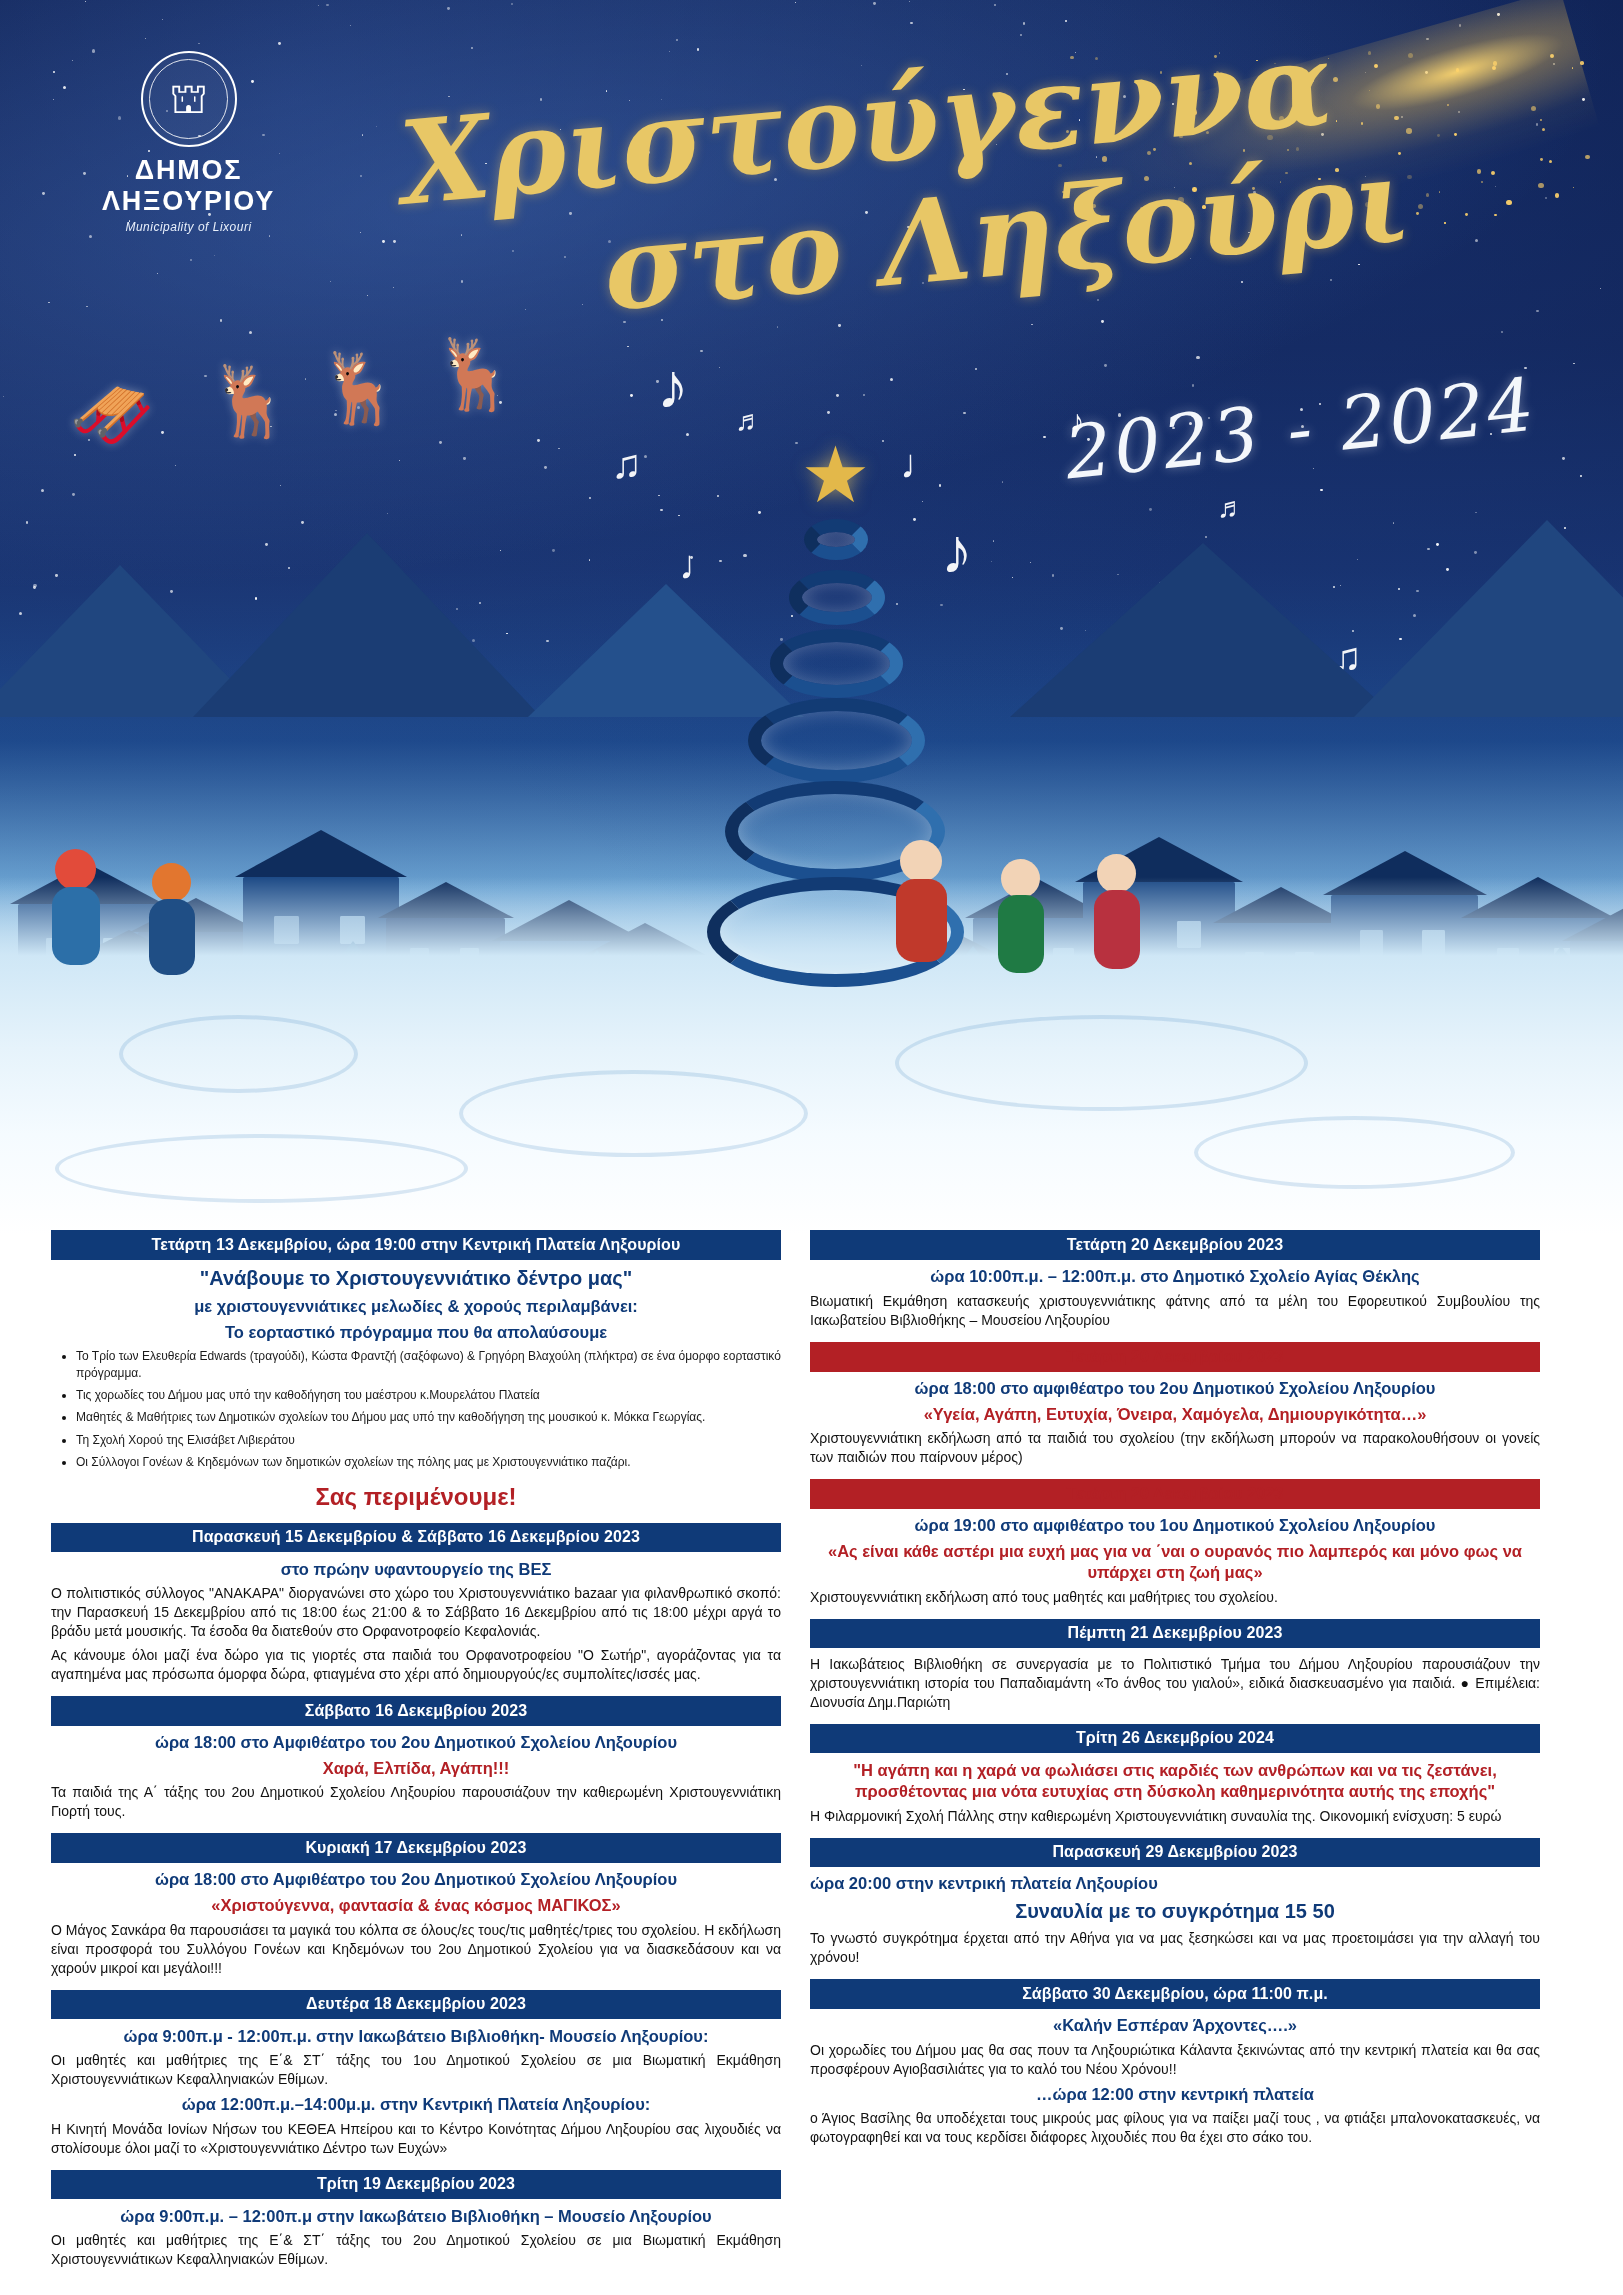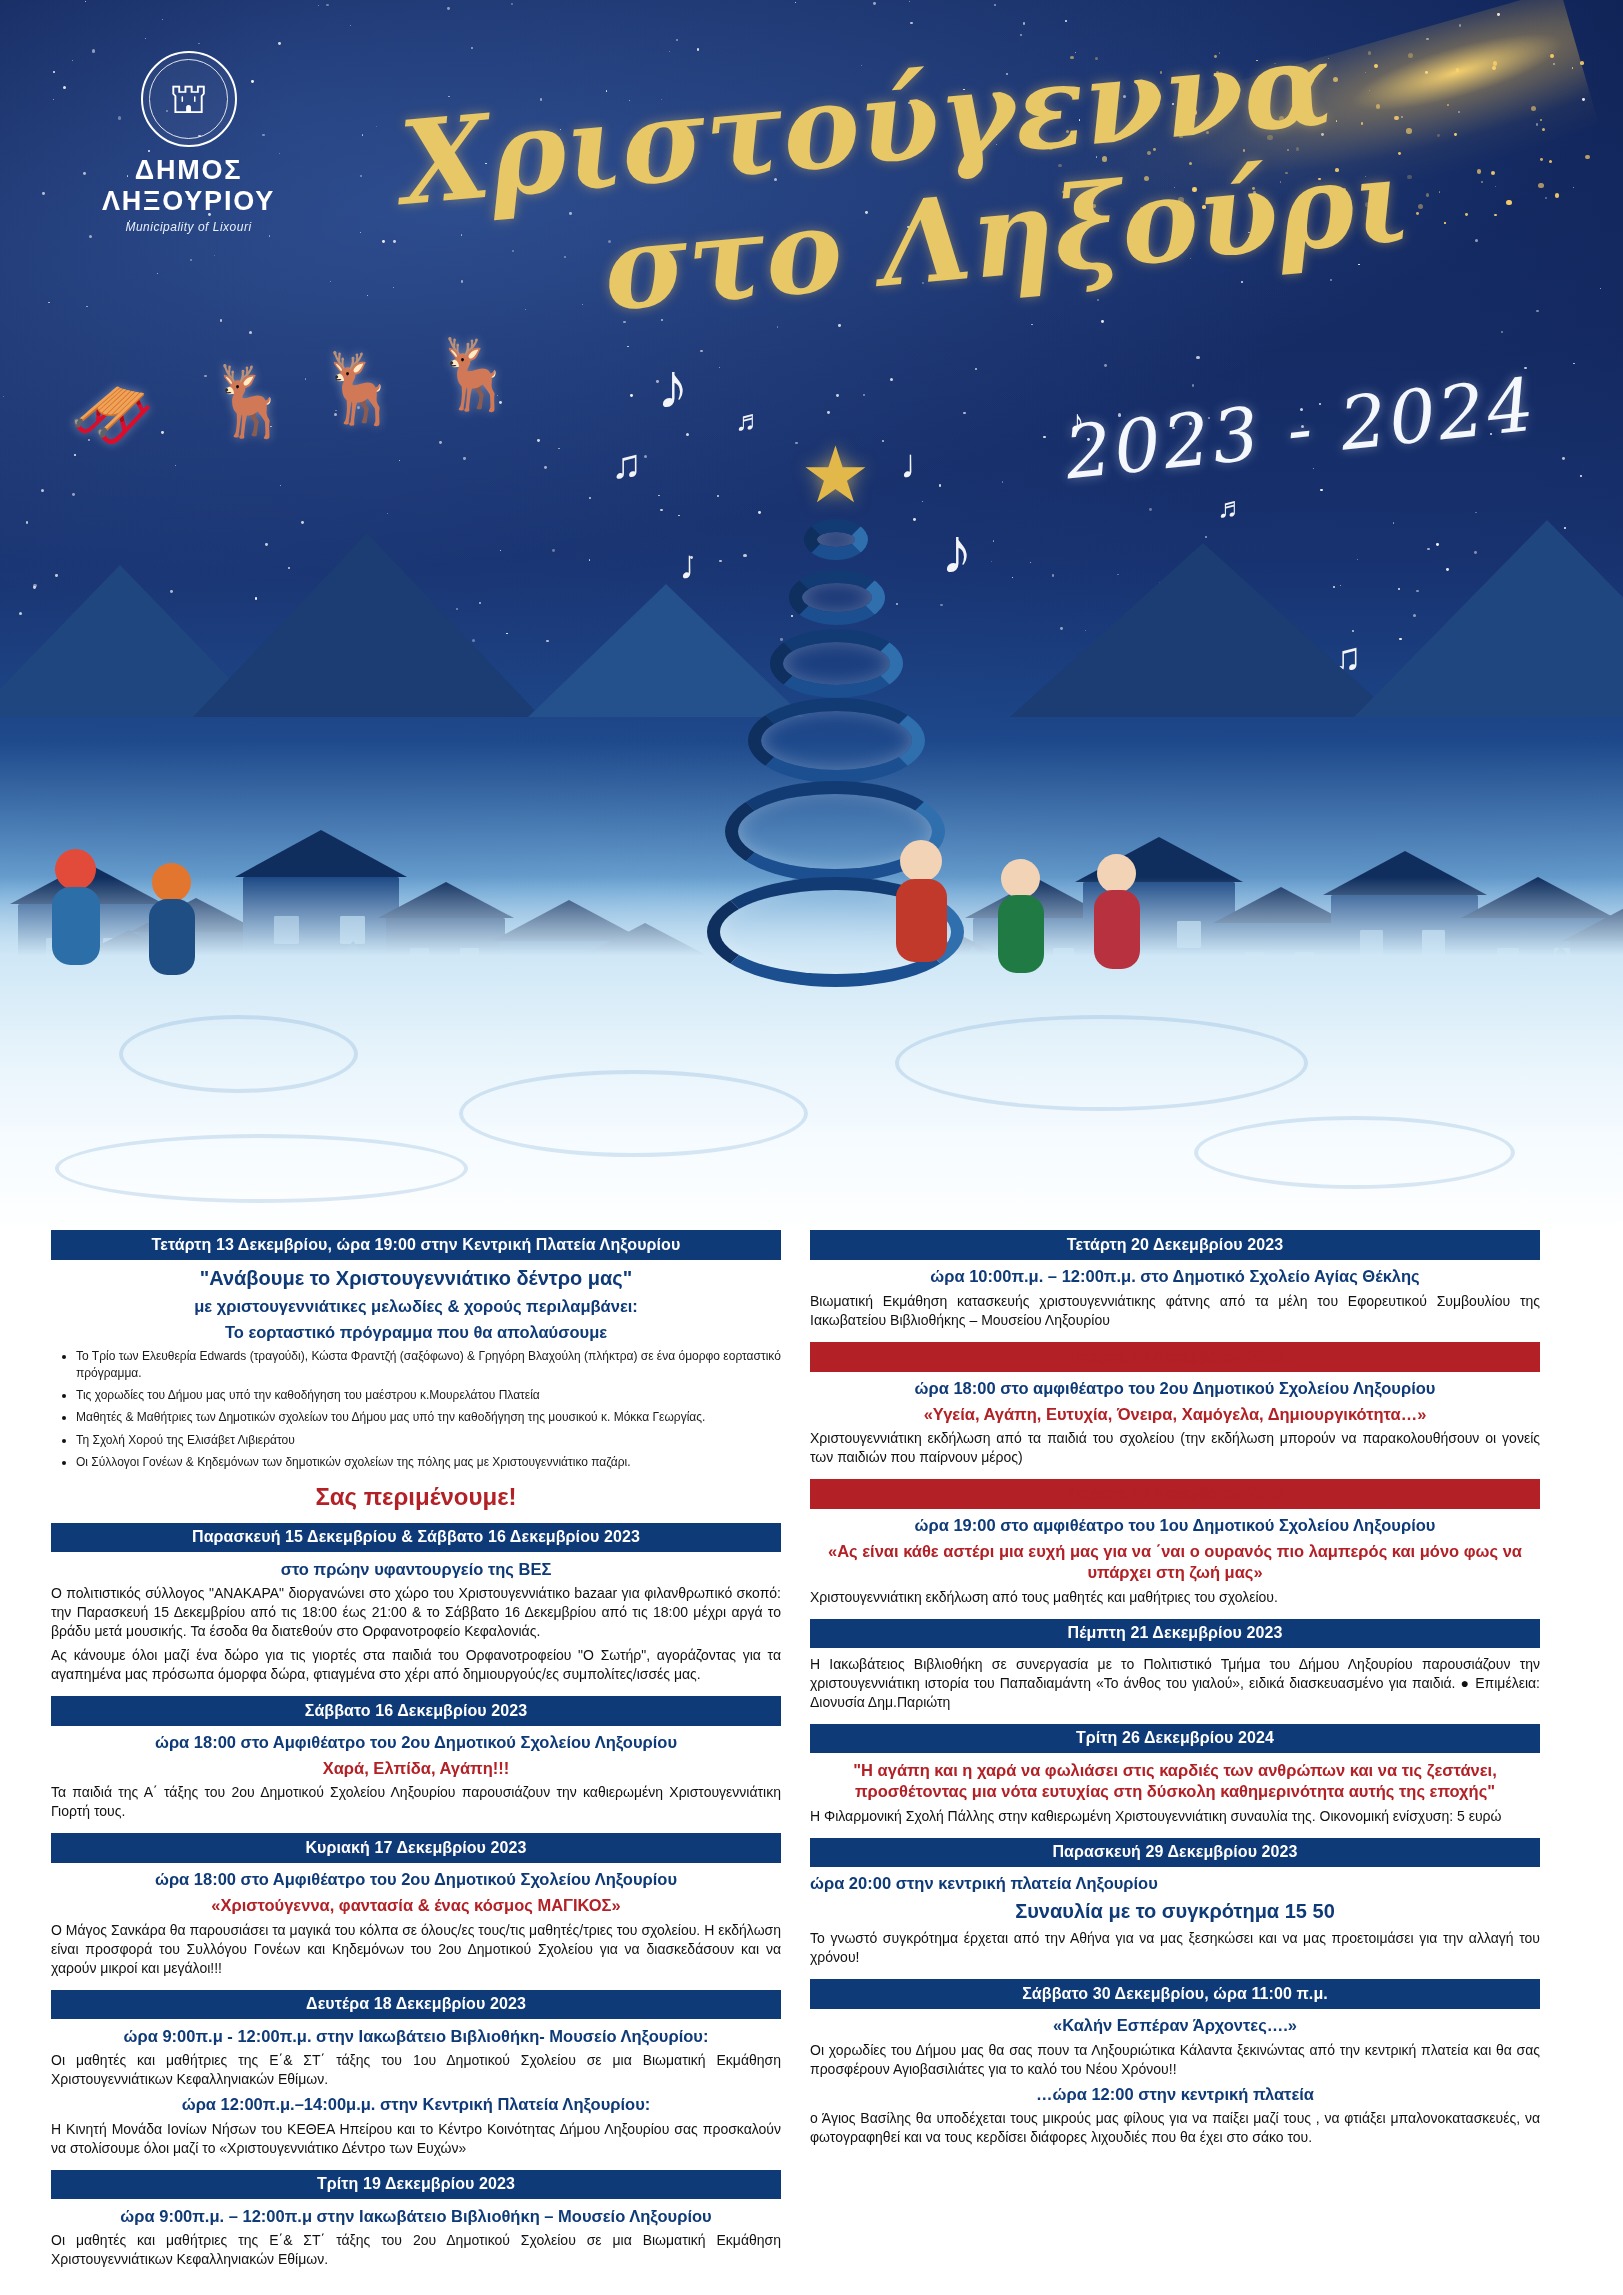--- a/index.html
+++ b/index.html
@@ -817,21 +817,21 @@
           <div class="sub red">Χαρά, Ελπίδα, Αγάπη!!!</div>
           <p class="body">Τα παιδιά της Α΄ τάξης του 2ου Δημοτικού Σχολείου Ληξουρίου παρουσιάζουν την καθιερωμένη Χριστουγεννιάτικη Γιορτή τους.</p>
           <div class="hbar">Κυριακή 17 Δεκεμβρίου 2023</div>
           <div class="sub">ώρα 18:00 στο Αμφιθέατρο του 2ου Δημοτικού Σχολείου Ληξουρίου</div>
           <div class="sub red">«Χριστούγεννα, φαντασία &amp; ένας κόσμος ΜΑΓΙΚΟΣ»</div>
           <p class="body">Ο Μάγος Σανκάρα θα παρουσιάσει τα μαγικά του κόλπα σε όλους/ες τους/τις μαθητές/τριες του σχολείου. Η εκδήλωση είναι προσφορά του Συλλόγου Γονέων και Κηδεμόνων του 2ου Δημοτικού Σχολείου για να διασκεδάσουν και να χαρούν μικροί και μεγάλοι!!!</p>
           <div class="hbar">Δευτέρα 18 Δεκεμβρίου 2023</div>
           <div class="sub">ώρα 9:00π.μ - 12:00π.μ. στην Ιακωβάτειο Βιβλιοθήκη- Μουσείο Ληξουρίου:</div>
           <p class="body">Οι μαθητές και μαθήτριες της Ε΄&amp; ΣΤ΄ τάξης του 1ου Δημοτικού Σχολείου σε μια Βιωματική Εκμάθηση Χριστουγεννιάτικων Κεφαλληνιακών Εθίμων.</p>
           <div class="sub">ώρα 12:00π.μ.–14:00μ.μ. στην Κεντρική Πλατεία Ληξουρίου:</div>
-          <p class="body">Η Κινητή Μονάδα Ιονίων Νήσων του ΚΕΘΕΑ Ηπείρου και το Κέντρο Κοινότητας Δήμου Ληξουρίου σας προσκαλούν να στολίσουμε όλοι μαζί το «Χριστουγεννιάτικο Δέντρο των Ευχών»</p>
+          <p class="body">Η Κινητή Μονάδα Ιονίων Νήσων του ΚΕΘΕΑ Ηπείρου και το Κέντρο Κοινότητας Δήμου Ληξουρίου σας λιχουδιές να στολίσουμε όλοι μαζί το «Χριστουγεννιάτικο Δέντρο των Ευχών»</p>
           <div class="hbar">Τρίτη 19 Δεκεμβρίου 2023</div>
           <div class="sub">ώρα 9:00π.μ. – 12:00π.μ στην Ιακωβάτειο Βιβλιοθήκη – Μουσείο Ληξουρίου</div>
           <p class="body">Οι μαθητές και μαθήτριες της Ε΄&amp; ΣΤ΄ τάξης του 2ου Δημοτικού Σχολείου σε μια Βιωματική Εκμάθηση Χριστουγεννιάτικων Κεφαλληνιακών Εθίμων.</p>
         </div>
       <div class="col" id="col-right">
           <div class="hbar first">Τετάρτη 20 Δεκεμβρίου 2023</div>
           <div class="sub">ώρα 10:00π.μ. – 12:00π.μ. στο Δημοτικό Σχολείο Αγίας Θέκλης</div>
           <p class="body">Βιωματική Εκμάθηση κατασκευής χριστουγεννιάτικης φάτνης από τα μέλη του Εφορευτικού Συμβουλίου της Ιακωβατείου Βιβλιοθήκης – Μουσείου Ληξουρίου</p>
           <div class="hbar red">Τετάρτη 20 Δεκεμβρίου 2023</div>
           <div class="sub">ώρα 18:00 στο αμφιθέατρο του 2ου Δημοτικού Σχολείου Ληξουρίου</div>

